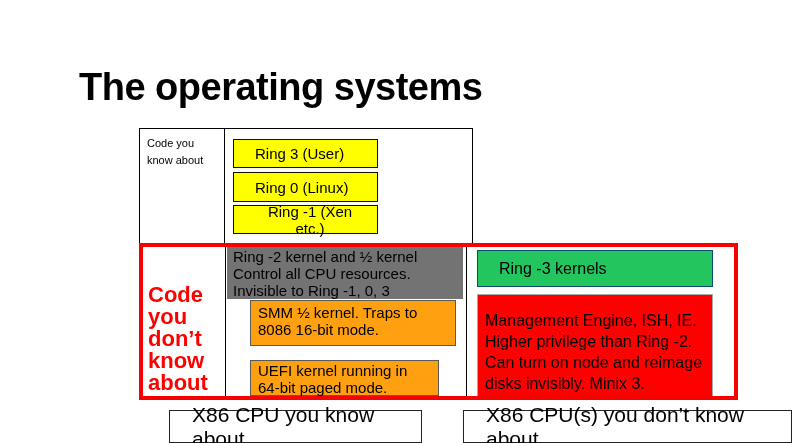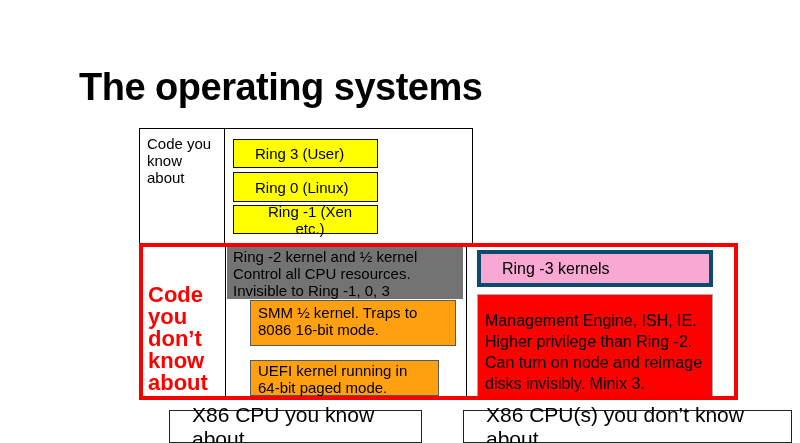--- a/index.html
+++ b/index.html
@@ -24,21 +24,21 @@
   .known-box {
     left: 103px; top: 92px; width: 334px; height: 117px;
     background: #ffffff; border: 1.5px solid #000;
   }
   .known-divider {
     left: 188px; top: 92px; width: 0; height: 117px;
     border-left: 1.5px solid #000;
   }
   .known-label {
     left: 111px; top: 99px; width: 70px;
-    font-size: 15px; line-height: 17px;
+    font-size: 11px; line-height: 17px;
   }
   .ring-box {
     left: 197px; width: 145px; height: 29px;
     background: #FFFF00; border: 1.5px solid #111100;
     display: flex; align-items: center;
     padding-left: 9px; font-size: 15px; text-align: center;
   }
   .ring-3 { top: 103px; }
   .ring-0 { top: 136px; height: 30px; }
   .ring-n1 { top: 169px; }
@@ -72,21 +72,21 @@
     left: 103px; top: 207px; width: 599px; height: 157px;
     border: 4px solid #F80000; background: transparent;
   }
   .unknown-label {
     left: 112px; top: 248px; width: 60px;
     font-size: 22px; font-weight: bold; line-height: 22px;
     color: #FF0000;
   }
   .ring-n3-box {
     left: 441px; top: 214px; width: 236px; height: 37px;
-    background: #f9a8d4; border: 4px solid #0c4a6e;
+    background: #22c55e; border: 1px solid #0c4a6e;
     display: flex; align-items: center;
     padding-left: 9px; font-size: 16px;
   }
   .me-box {
     left: 441px; top: 258px; width: 236px; height: 106px;
     background: #FF0000; border: 1px solid #A9A9A9;
     font-size: 16px; line-height: 21px;
     padding: 15px 8px 0 7px;
   }
 

